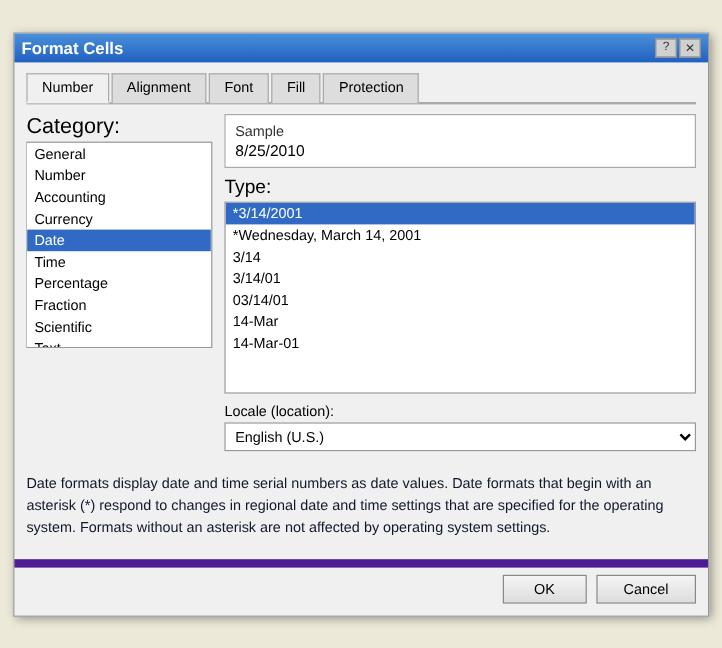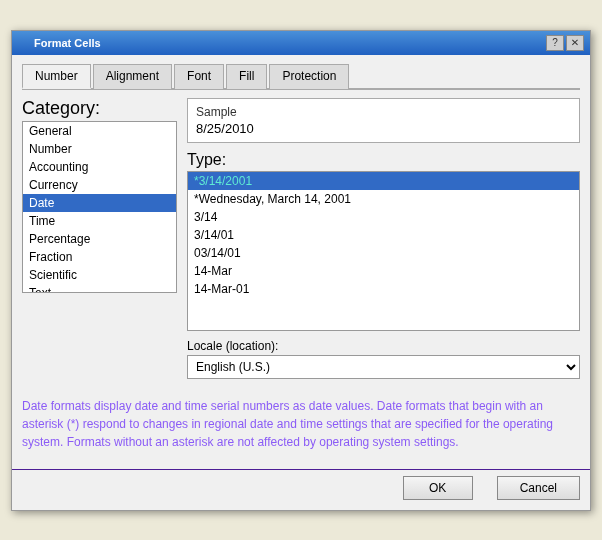--- a/index.html
+++ b/index.html
@@ -22,23 +22,22 @@
     .title-bar {
       background: linear-gradient(to bottom, #4a90d9, #2060c0);
       color: white;
       padding: 4px 6px;
       display: flex;
       align-items: center;
       justify-content: space-between;
       user-select: none;
     }
     .title-bar-text {
-      font-size: 11px;
+      font-size: 14px;
       font-weight: bold;
-      margin-left: 16px;
     }
     .title-bar-controls {
       display: flex;
       gap: 2px;
     }
     .title-btn {
       width: 18px;
       height: 16px;
       background: #d0d0d0;
       border: 1px solid #888;
@@ -133,47 +132,47 @@
       list-style: none;
       margin-bottom: 8px;
     }
     .type-list li {
       padding: 2px 6px;
       cursor: pointer;
       white-space: nowrap;
     }
     .type-list li.selected {
       background: #316ac5;
-      color: #5eead4;
+      color: #ffffff;
     }
     .locale-label {
       font-size: 12px;
       margin-bottom: 2px;
     }
     .locale-select {
       width: 100%;
       padding: 3px 4px;
       border: 1px solid #999;
       background: white;
       font-size: 12px;
       appearance: auto;
     }
     .description-area {
       padding: 8px 10px;
       font-size: 12px;
-      color: #8b5cf6;
+      color: #0f172a;
       line-height: 1.5;
       min-height: 80px;
     }
     .button-bar {
       display: flex;
       justify-content: flex-end;
-      gap: 24px;
+      gap: 8px;
       padding: 6px 10px 10px 10px;
-      border-top: 1px solid #4c1d95;
+      border-top: 7px solid #4c1d95;
     }
     .btn {
       padding: 4px 22px;
       font-size: 12px;
       border: 1px solid #888;
       background: linear-gradient(to bottom, #f5f5f5, #ddd);
       cursor: pointer;
       min-width: 70px;
     }
     .type-list-container {

